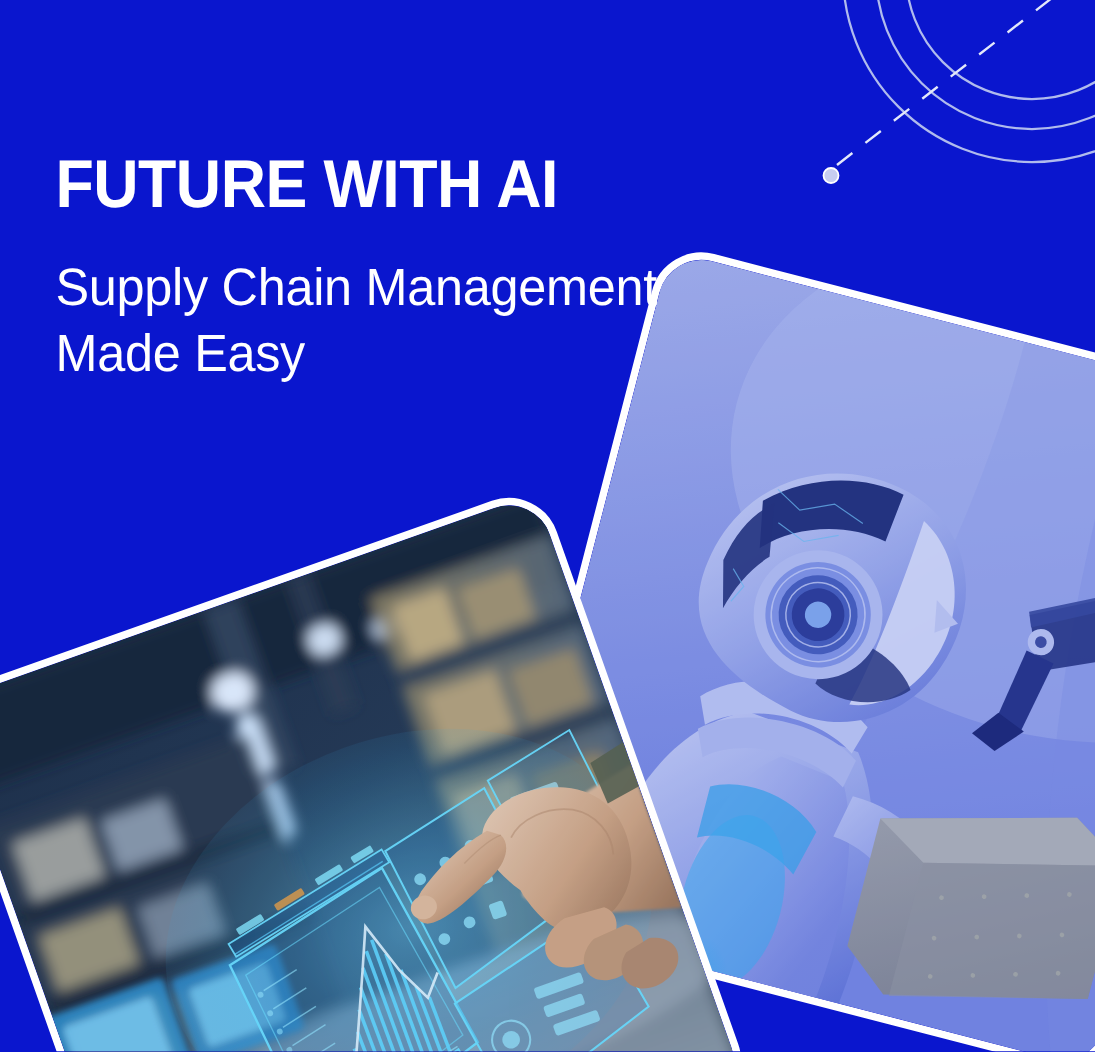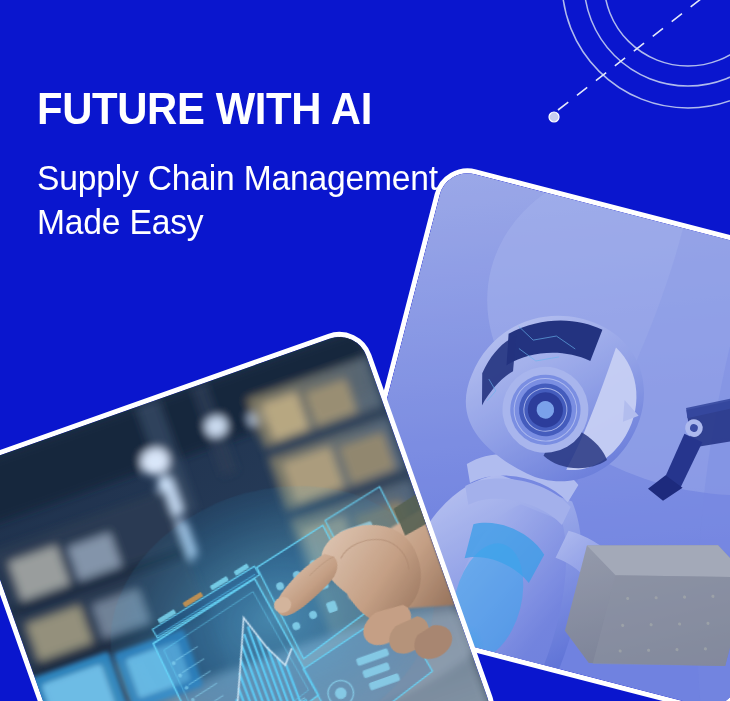--- a/index.html
+++ b/index.html
@@ -18,21 +18,21 @@
   }
   
   .deco-arcs{
     position:absolute; top:0; right:0;
     width:220px; height:200px;
     pointer-events:none;
   }
   
   .copy{
     position:absolute;
-    left:37px; top:86px;
+    left:37px; top:100px;
     z-index:6;
   }
   .headline{
     color:#ffffff;
     font-size:45px;
     line-height:1.0;
     font-weight:700;
     letter-spacing:-0.4px;
     transform:scaleX(0.93);
     transform-origin:left center;

